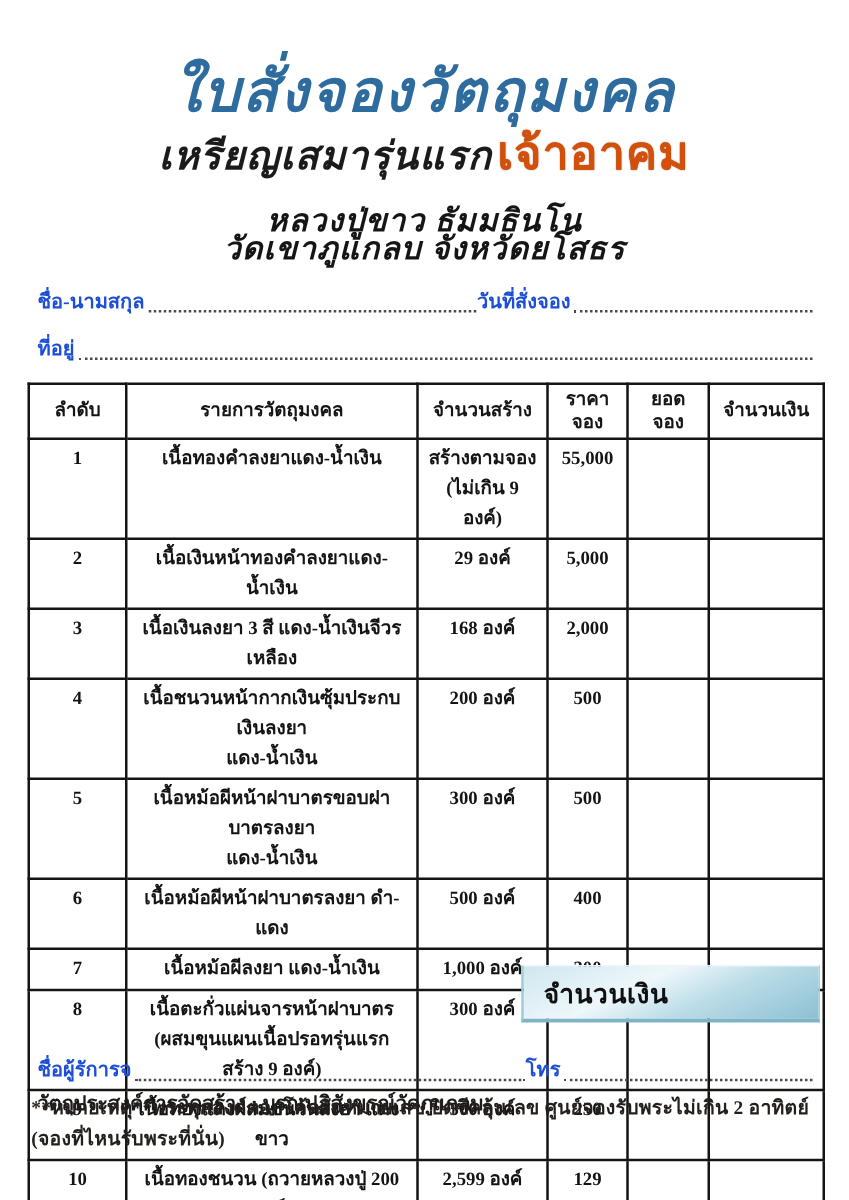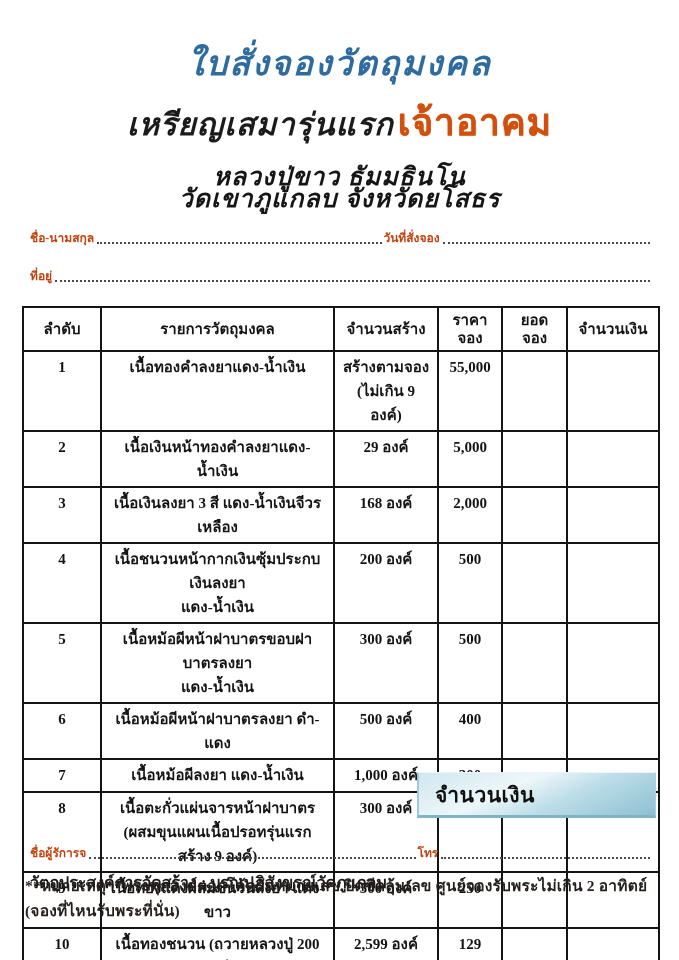--- a/index.html
+++ b/index.html
@@ -9,21 +9,21 @@
     background: #ffffff;
     font-family: "Liberation Serif", serif;
     color: #1c1a18;
     overflow: hidden;
   }
 
   
   .title1 {
     position: absolute; top: 36px; left: 0; width: 100%;
     text-align: center;
-    font-size: 34px; font-weight: bold; font-style: italic;
+    font-size: 46px; font-weight: bold; font-style: italic;
     color: #2e6b9e; letter-spacing: 2px;
   }
   .title2 {
     position: absolute; top: 92px; left: 0; width: 100%;
     text-align: center; white-space: nowrap;
   }
   .title2 .left {
     font-size: 31px; font-weight: bold; font-style: italic;
     color: #1b1b1b; letter-spacing: 1px;
   }
@@ -38,21 +38,21 @@
     font-size: 25px; font-weight: bold; font-style: italic;
     color: #151515; letter-spacing: 1px;
   }
   .title3 { top: 156px; }
   .title4 { top: 178px; }
 
   
   .fill-row {
     position: absolute; left: 30px; right: 28px;
     display: flex; align-items: flex-end;
-    font-size: 12px; font-weight: bold; color: #c2410c;
+    font-size: 16px; font-weight: bold; color: #1d4ed8;
   }
   .fill-row .lbl { white-space: nowrap; padding-bottom: 1px; }
   .leader {
     border-bottom: 2px dotted #4a4a4a;
     height: 1em; margin: 0 1px 4px 3px;
   }
   .f1 { top: 228px; }
   .f2 { top: 266px; }
   .f3 { top: 843px; }
 

